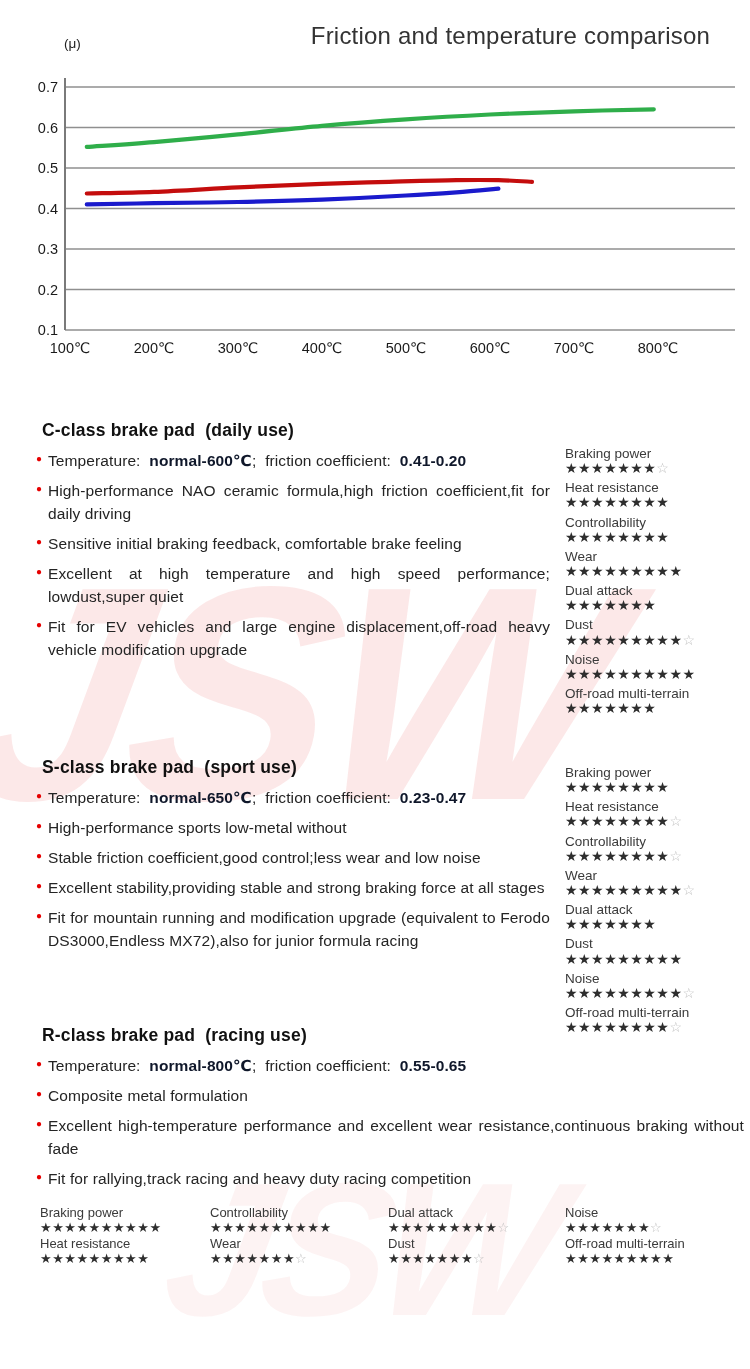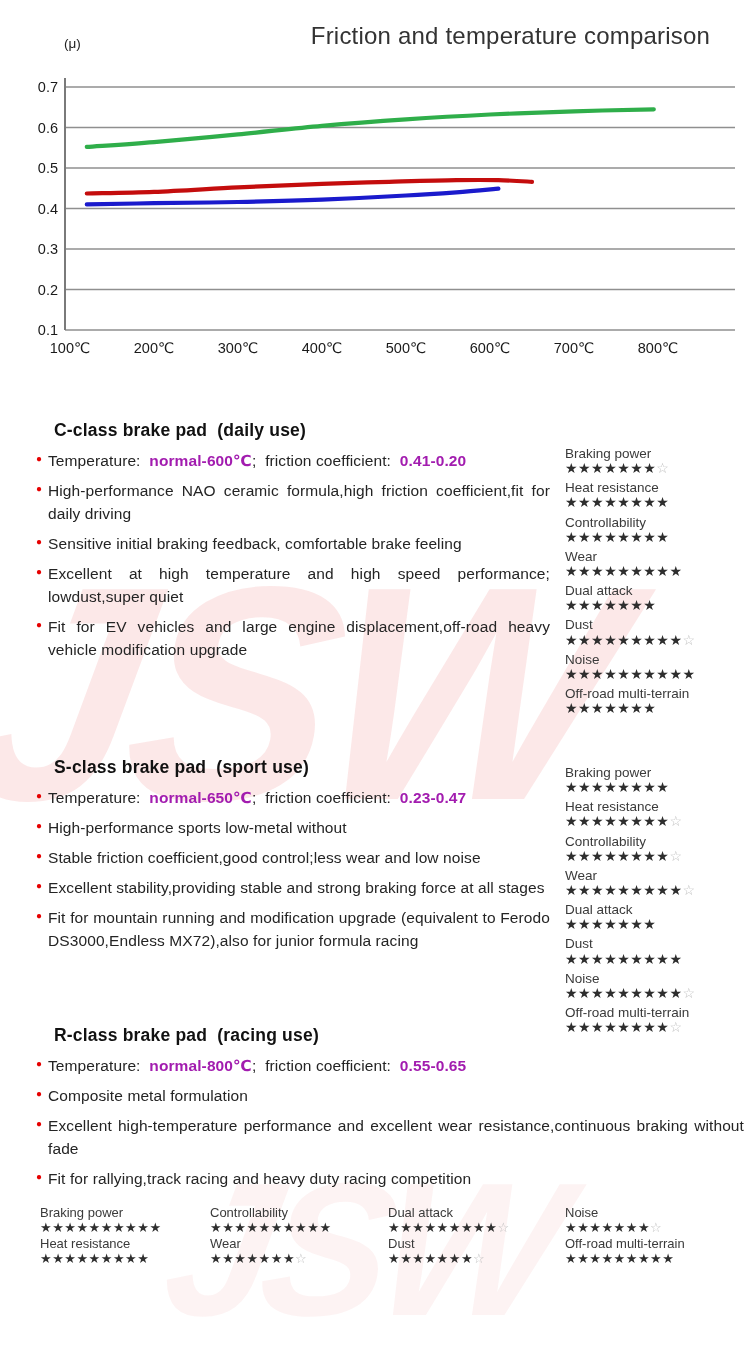--- a/index.html
+++ b/index.html
@@ -27,30 +27,30 @@
   }
   .wm1 { top:518px; left:-25px; font-size:305px; color:rgba(225,45,45,0.11); }
   .wm2 { top:1140px; left:170px; font-size:190px; color:rgba(225,45,45,0.06); }
   
   .section { position:absolute; left:38px; width:512px; }
   #sec-c-class { top:420px; }
   #sec-s-class { top:757px; }
   #sec-r-class { top:1025px; width:706px; }
   .sec-heading {
     font-size:17.5px; font-weight:bold; color:#111;
-    white-space:pre-wrap; margin-left:16px; margin-bottom:9px; letter-spacing:0.2px;
+    white-space:pre-wrap; margin-left:4px; margin-bottom:9px; letter-spacing:0.2px;
   }
   .bullet { position:relative; padding-left:10px; margin-bottom:7px; }
   .bullet .dot { position:absolute; left:-2px; top:4px; color:#e60000; font-size:10px; line-height:1; }
   .bullet .dot::before { content:"●"; }
   .bullet-text {
     font-size:15.5px; line-height:1.48; color:#242424;
     text-align:justify; white-space:pre-wrap; letter-spacing:0.1px;
   }
-  .bullet-text b { font-weight:bold; color:#a21caf; }
+  .bullet-text b { font-weight:bold; color:#0f172a; }
   
   .ratings-col { position:absolute; left:527px; width:195px; }
   #sec-c-class .ratings-col { top:26px; }
   #sec-s-class .ratings-col { top:8px; }
   .rating { margin-bottom:4.5px; }
   .rating-label { font-size:13.5px; line-height:1.12; color:#3a3a3a; }
   .rating-stars { font-size:14px; line-height:1.05; letter-spacing:0.5px; color:#2e2e2e;
                   font-family:"DejaVu Sans",sans-serif; }
   .stars-empty { color:#c0c0c0; }
   

